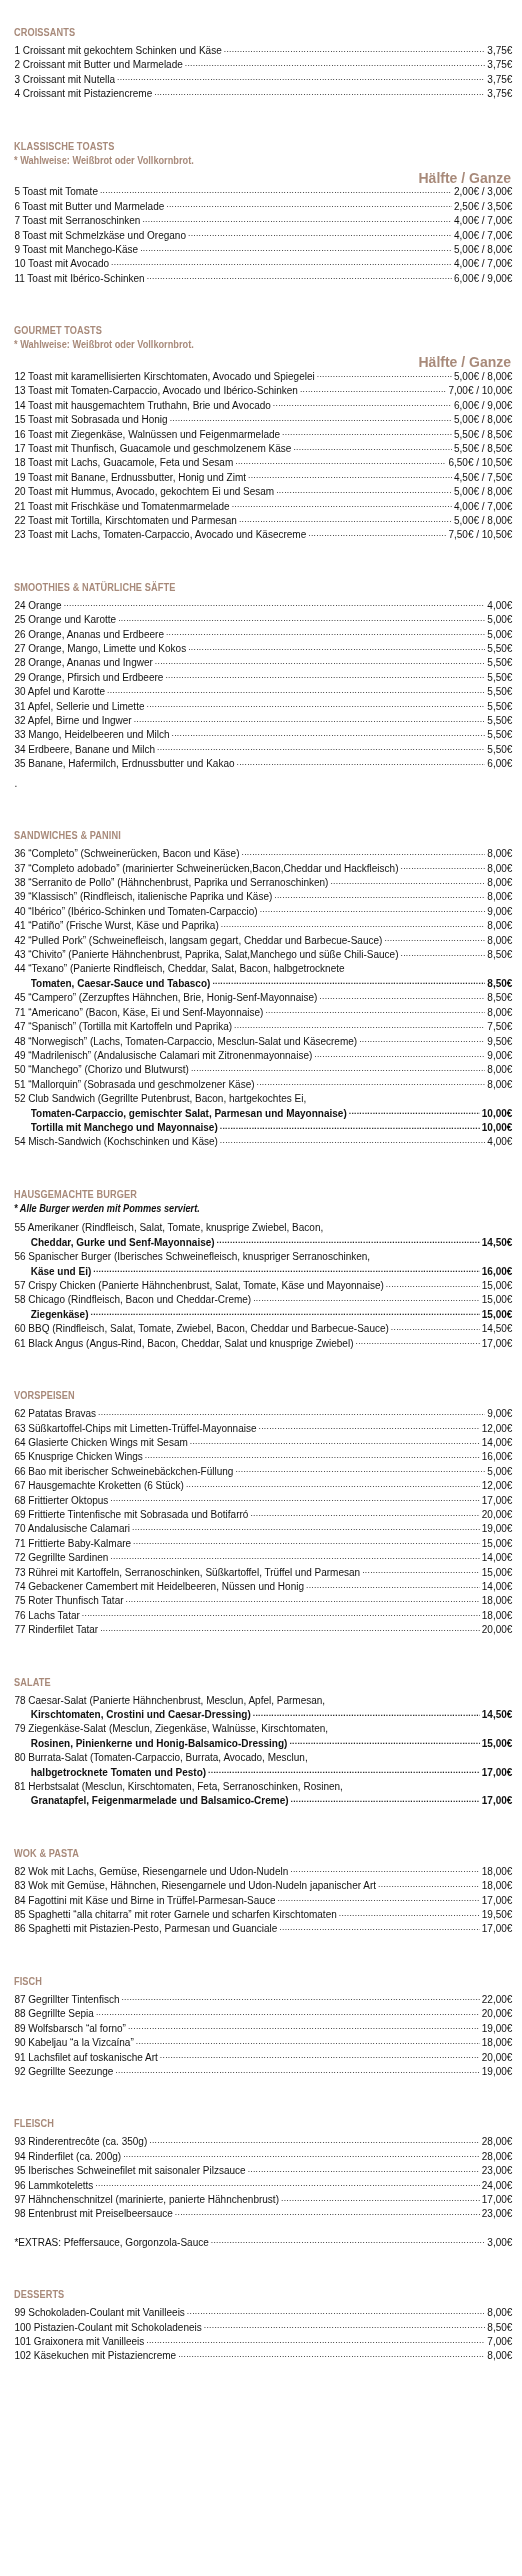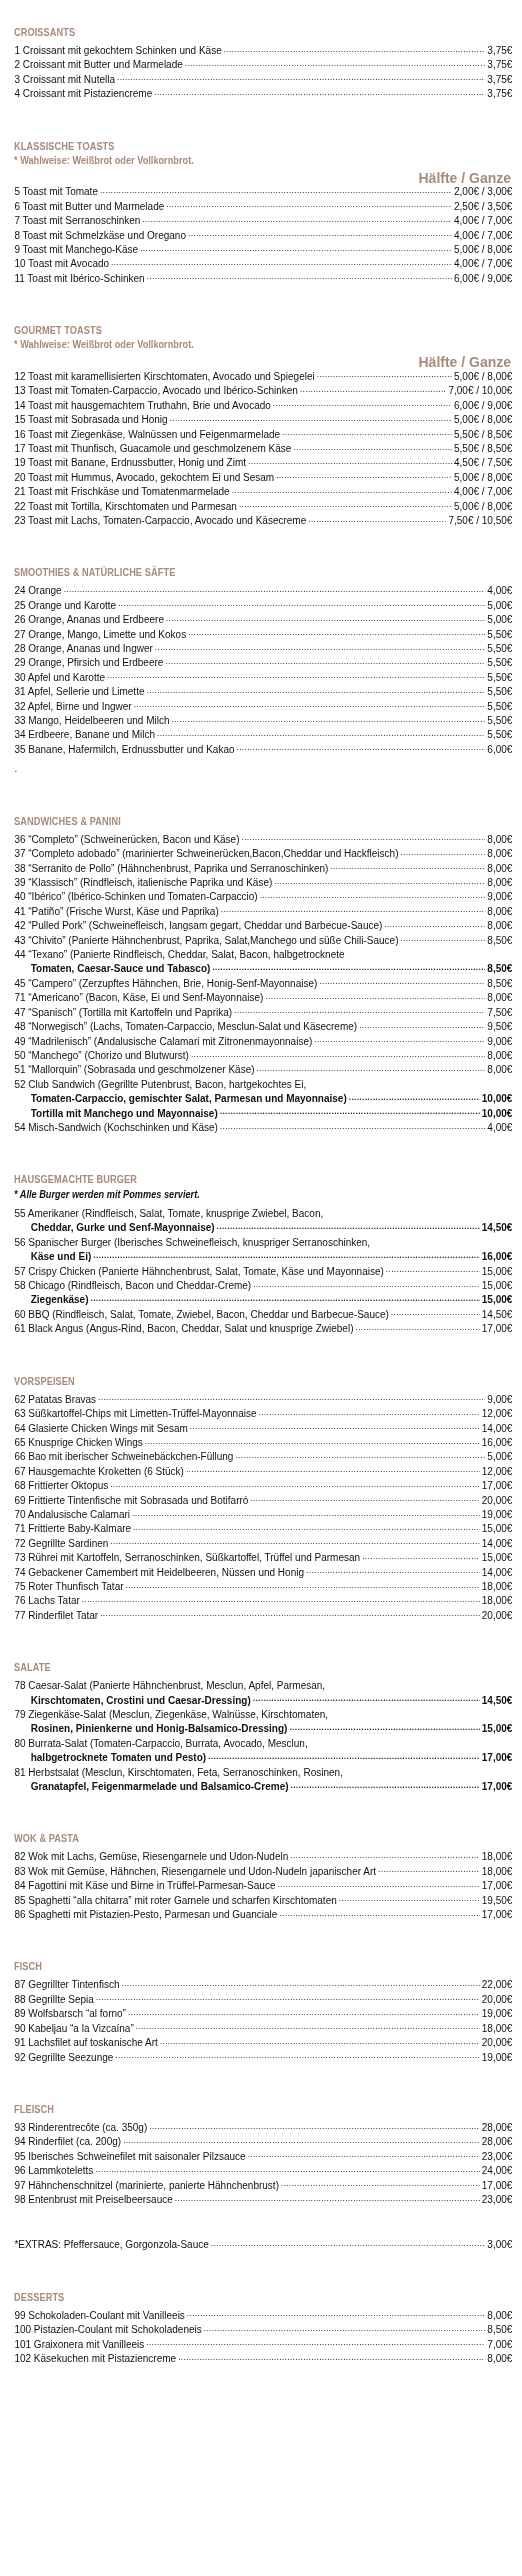--- a/index.html
+++ b/index.html
@@ -13,21 +13,21 @@
   .items { margin-top: 5px; }
   .items.after-header { margin-top: 0; }
   .item { font-size: 10px; line-height: 14.4px; }
   .row { display: flex; align-items: baseline; white-space: nowrap; }
   .row .name { flex: 0 1 auto; overflow: hidden; }
   .row .dots { flex: 1 1 auto; overflow: hidden; min-width: 6.5px; position: relative; height: 1em; margin: 0 2px; }
   .row .dots::before { content: "................................................................................................................................................................................................................................................................"; position: absolute; left: 0; bottom: -2px; letter-spacing: 0.3px; font-size: 8.5px; color: #222; white-space: nowrap; }
   .row .price { flex: 0 0 auto; text-align: right; }
   .item .line1 { white-space: nowrap; }
   .item .indent { padding-left: 16.3px; font-weight: bold; }
-  .extras { margin-top: 31px; }
+  .extras { margin-top: 14px; }
   .trail { font-size: 10px; line-height: 14.4px; margin-top: 5.2px; }
 </style>
 </head>
 <body>
 
 <div class="page" id="menu">
     <section class="section">
       <h2 class="section-title">CROISSANTS</h2>
       <div class="items">
         <div class="item">
@@ -158,20 +158,27 @@
         </div>
         <div class="item">
           <div class="row">
             <span class="name">17 Toast mit Thunfisch, Guacamole und geschmolzenem Käse</span>
             <span class="dots"></span>
             <span class="price">5,50€ / 8,50€</span>
           </div>
         </div>
         <div class="item">
           <div class="row">
+            <span class="name">18 Toast mit Lachs, Guacamole, Feta und Sesam</span>
+            <span class="dots"></span>
+            <span class="price">6,50€ / 10,50€</span>
+          </div>
+        </div>
+        <div class="item">
+          <div class="row">
             <span class="name">19 Toast mit Banane, Erdnussbutter, Honig und Zimt</span>
             <span class="dots"></span>
             <span class="price">4,50€ / 7,50€</span>
           </div>
         </div>
         <div class="item">
           <div class="row">
             <span class="name">20 Toast mit Hummus, Avocado, gekochtem Ei und Sesam</span>
             <span class="dots"></span>
             <span class="price">5,00€ / 8,00€</span>

